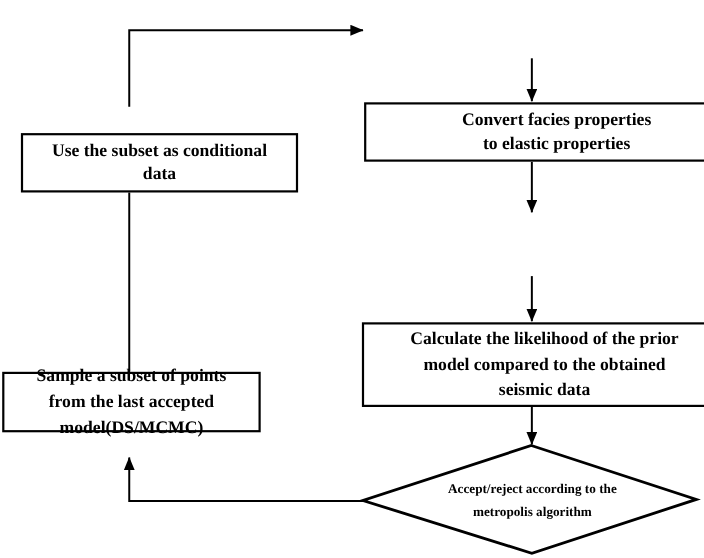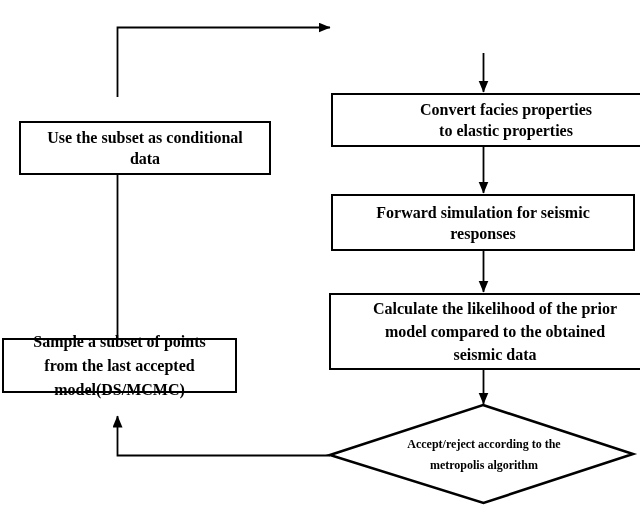--- a/index.html
+++ b/index.html
@@ -97,22 +97,20 @@
 
     <polyline class="edge" points="117.5,97 117.5,27.5 330,27.5" marker-end="url(#ah)"></polyline>
 
     <polygon class="diamond-shape" points="483,405 633,454 483.5,503 330,455"></polygon>
   </svg>
 
 
   <div class="node" id="node-convert">Convert facies properties
 to elastic properties</div>
 
-  <div class="node" id="node-forward">Forward simulation for seismic
-responses</div>
 
   <div class="node" id="node-likelihood">Calculate the likelihood of  the prior
 model compared to the obtained
 seismic data</div>
 
   <div class="node" id="node-use-subset">Use the subset as conditional
 data</div>
 
   <div class="node" id="node-sample">Sample a subset of points
 from the last accepted

